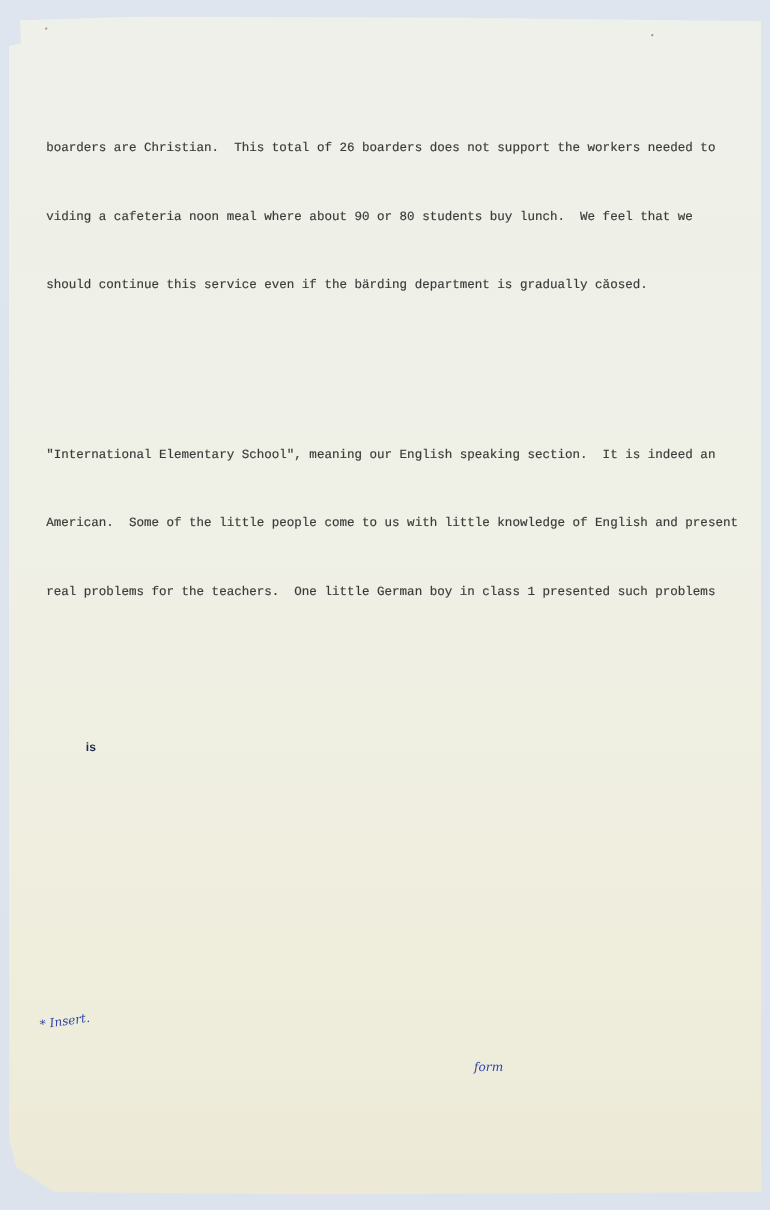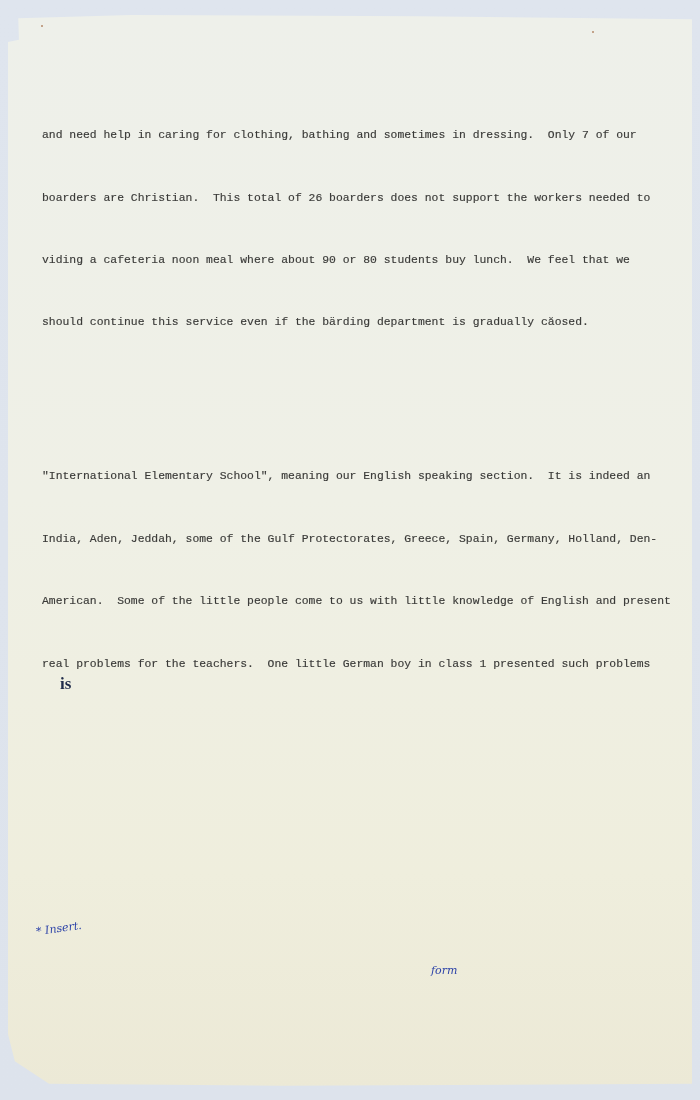--- a/index.html
+++ b/index.html
@@ -61,26 +61,26 @@
     }
     .hand-form {
       left: 431px;
       top: 964px;
       font-size: 11px;
       white-space: pre;
       font-style: italic;
     }
     .ink-correction {
       position: absolute;
-      left: 60px;
+      left: 78px;
       top: 674px;
       width: 14px;
       height: 10px;
-      font-family: Liberation Serif, serif;
-      font-size: 17px;
+      font-family: Liberation Sans, sans-serif;
+      font-size: 11px;
       color: #1e2a48;
       font-weight: bold;
     }
     .spot {
       position: absolute;
       width: 2px; height: 2px;
       border-radius: 50%;
       background: #b58a6a;
     }
   </style>
@@ -88,28 +88,26 @@
 <body>
 
 <div class="scan-bg"></div>
 <div class="paper"></div>
 
 <span class="spot" style="left:41px;top:25px;"></span>
 <span class="spot" style="left:592px;top:31px;"></span>
 
 <div class="text">
   <div class="para">
-    <span class="line">and need help in caring for clothing, bathing and sometimes in dressing.  Only 7 of our</span>
     <span class="line">boarders are Christian.  This total of 26 boarders does not support the workers needed to</span>
     <span class="line">viding a cafeteria noon meal where about 90 or 80 students buy lunch.  We feel that we</span>
     <span class="line">should continue this service even if the bärding department is gradually căosed.</span>
   </div>
   <div class="para">
     <span class="line">"International Elementary School", meaning our English speaking section.  It is indeed an</span>
-    <span class="line">India, Aden, Jeddah, some of the Gulf Protectorates, Greece, Spain, Germany, Holland, Den-</span>
     <span class="line">American.  Some of the little people come to us with little knowledge of English and present</span>
     <span class="line">real problems for the teachers.  One little German boy in class 1 presented such problems</span>
   </div>
   
   
   
   
 </div>
 
 <span class="ink-correction">is</span>

